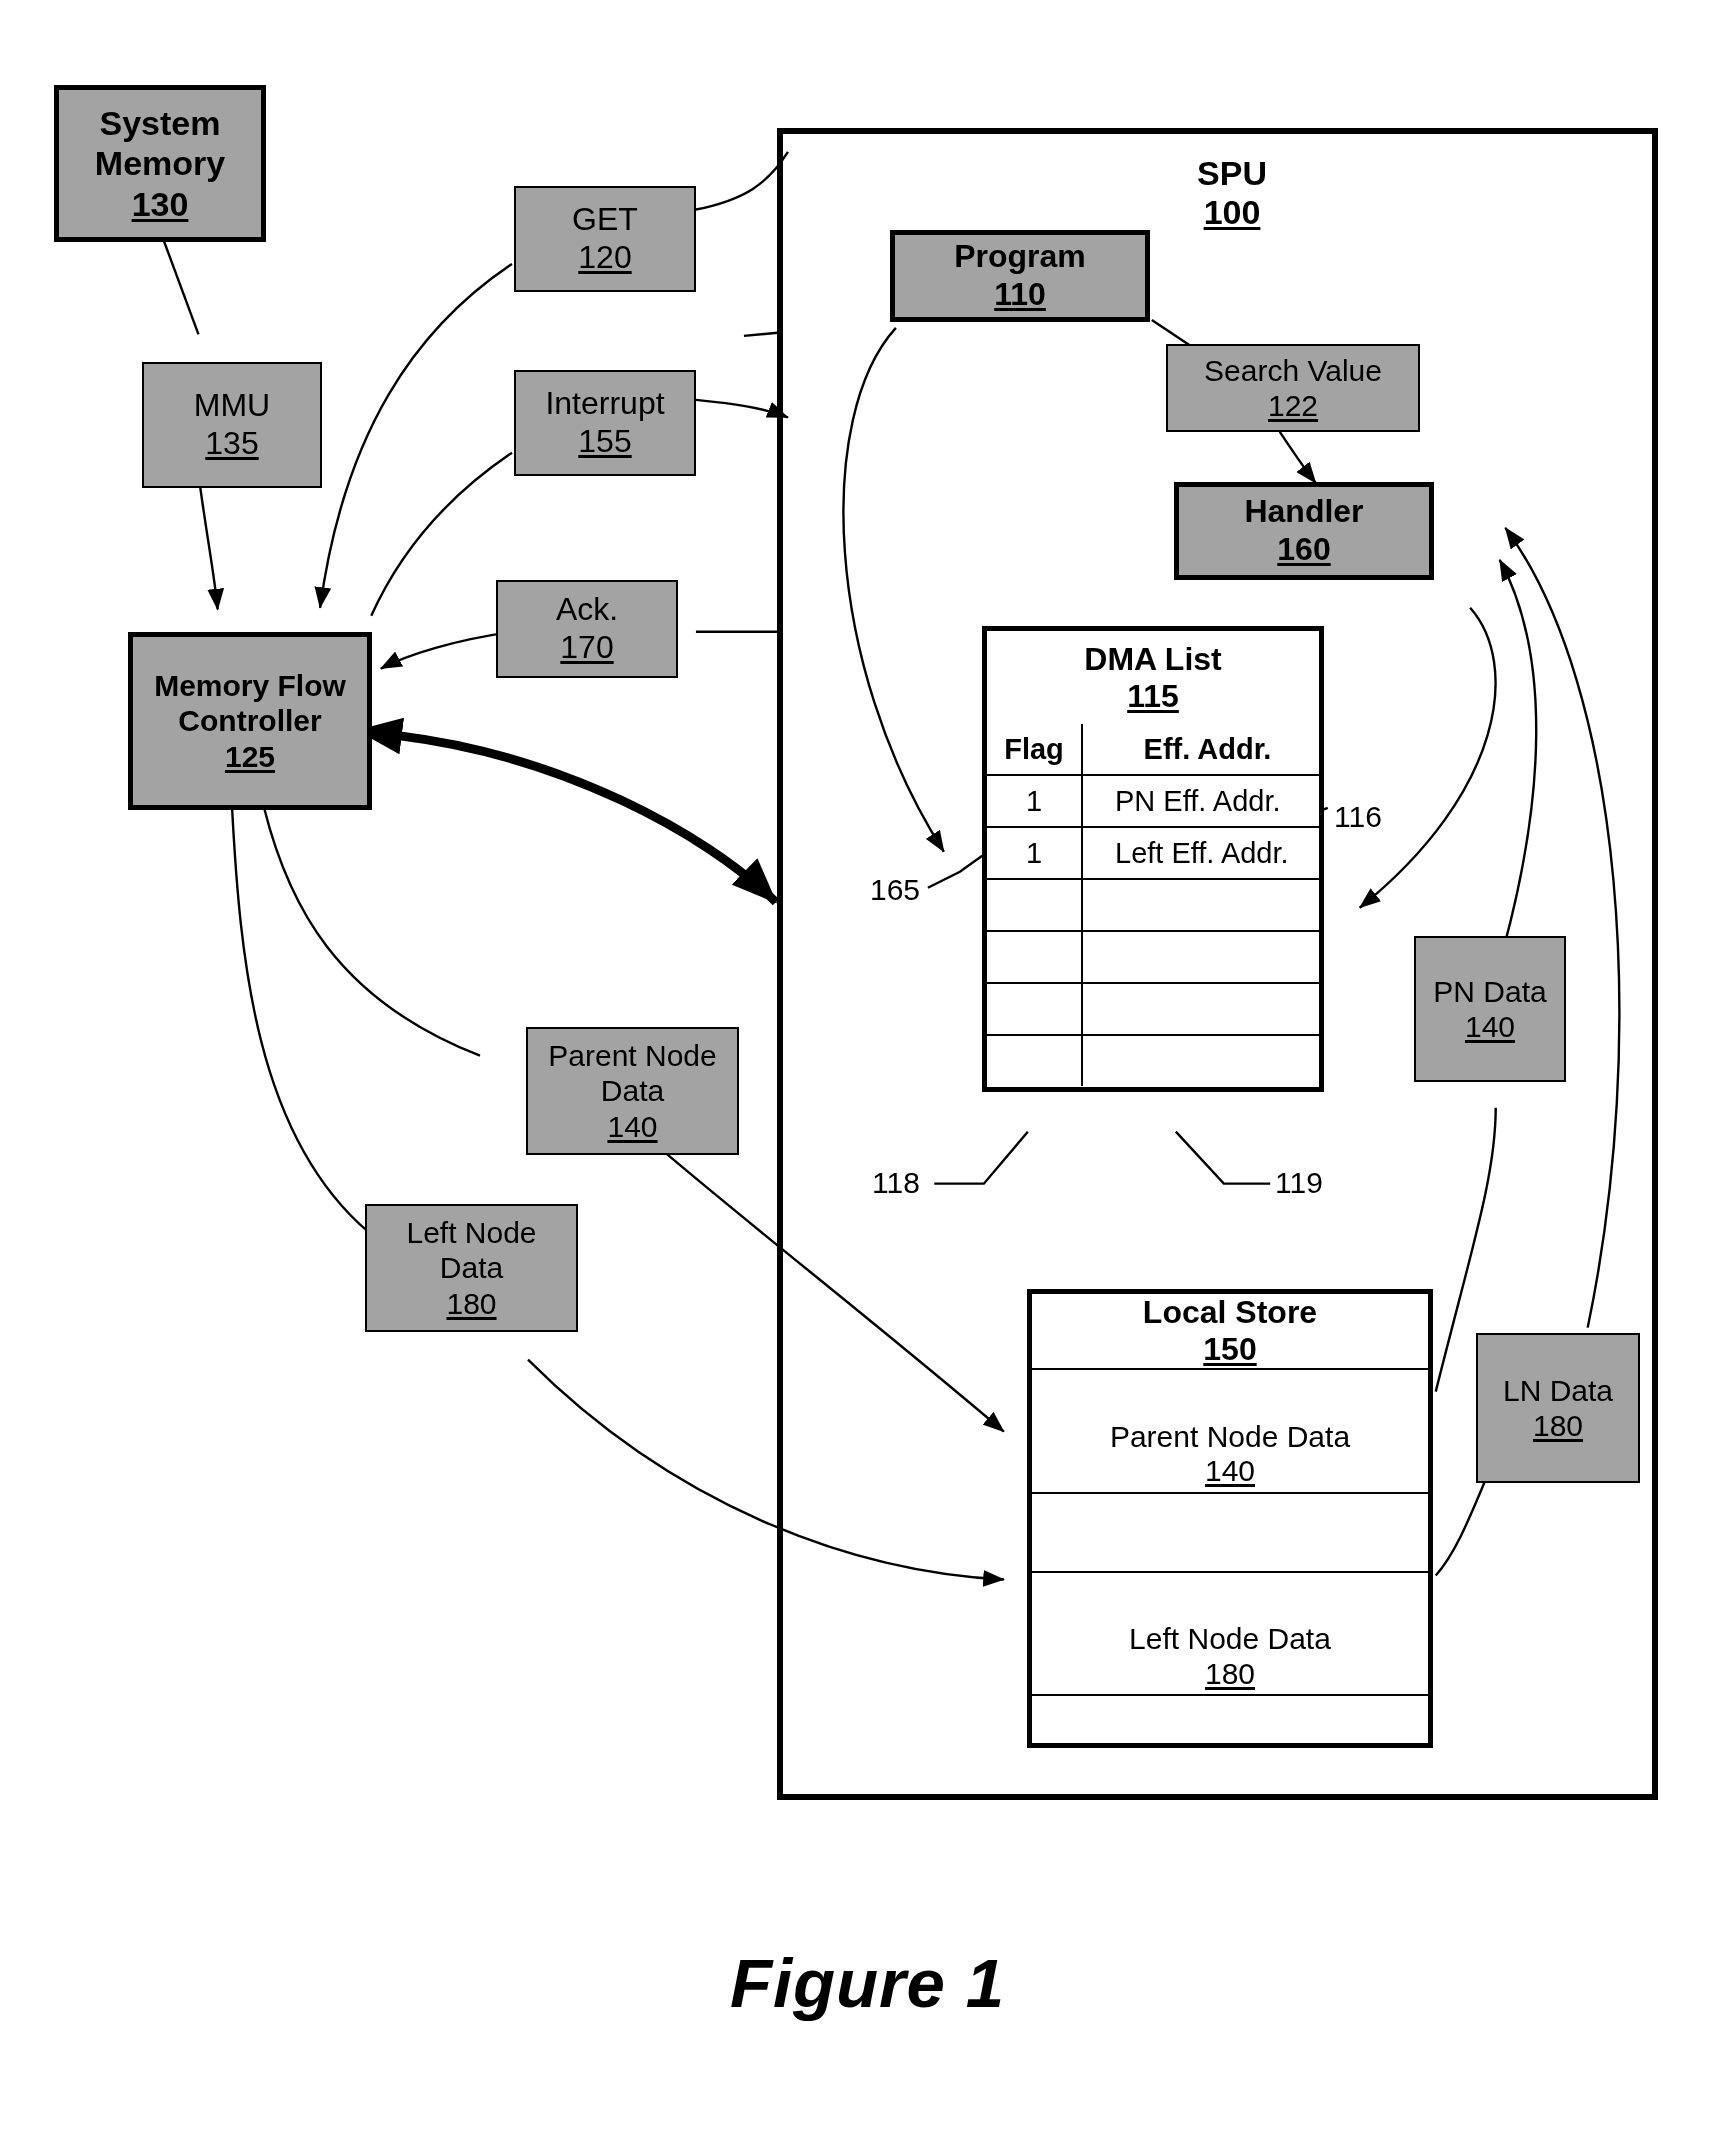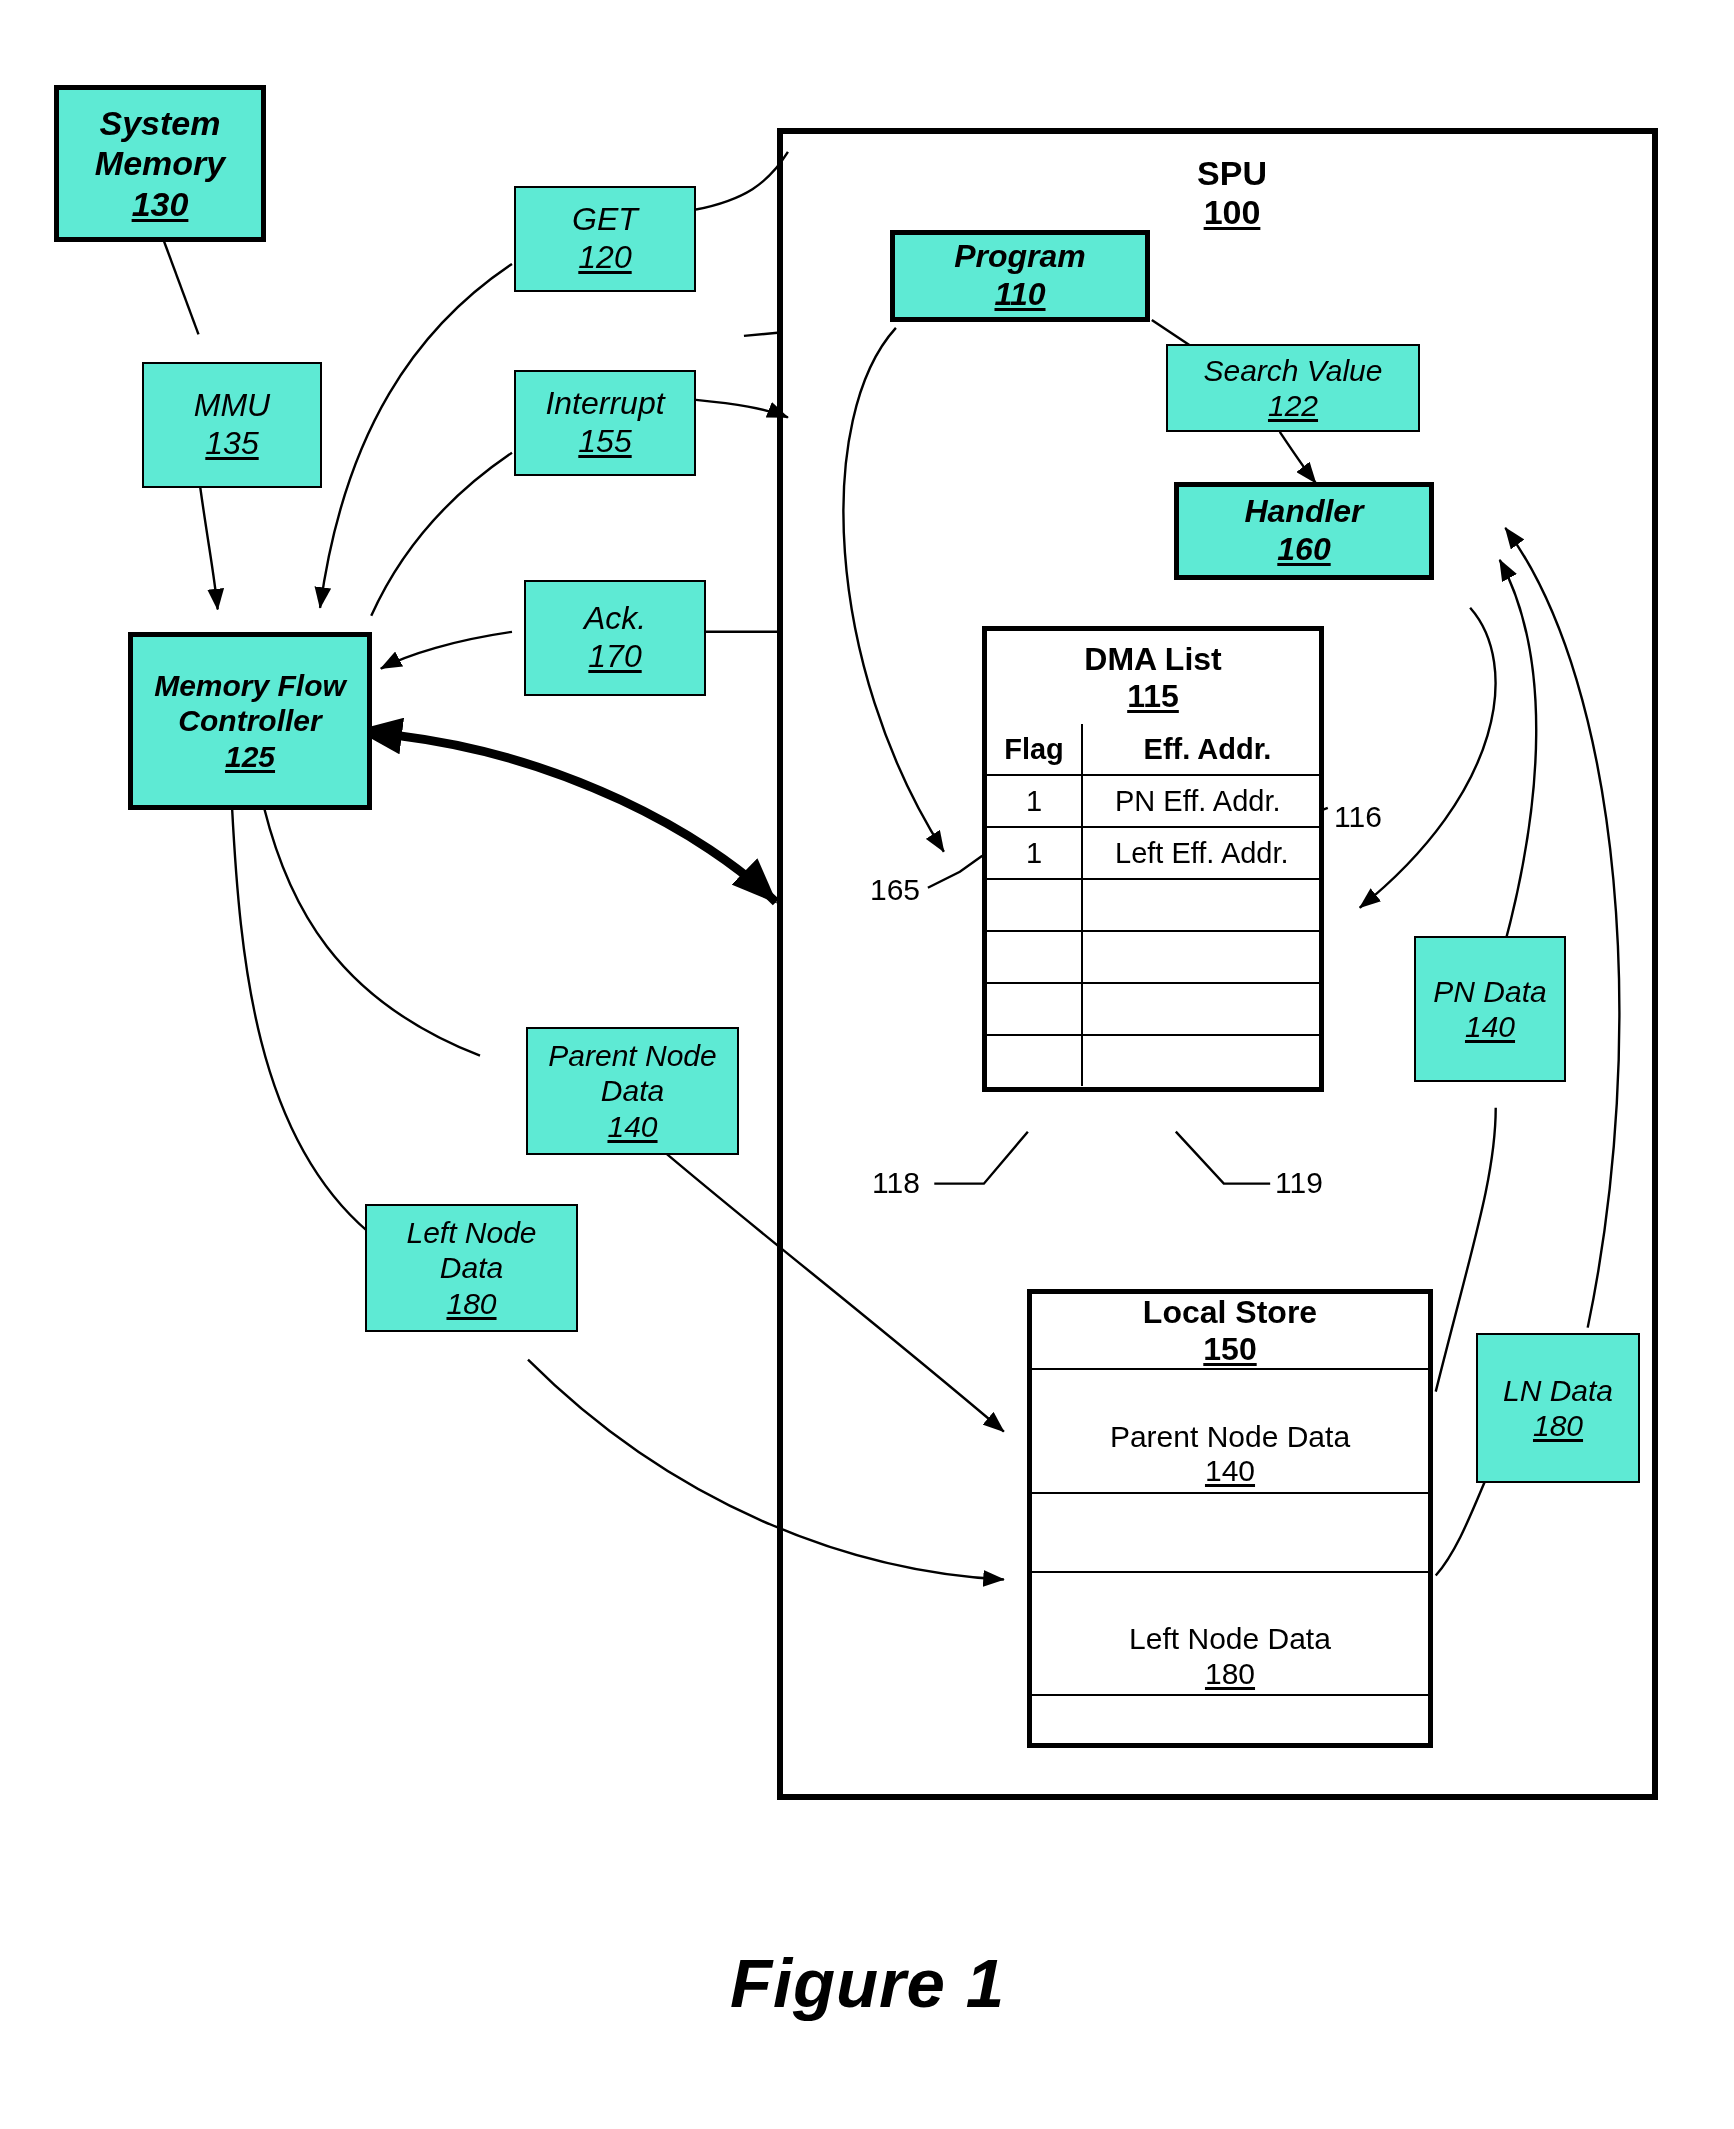--- a/index.html
+++ b/index.html
@@ -18,30 +18,29 @@
   #wires {
     position: absolute;
     left: 0; top: 0;
     width: 1735px;
     height: 2129px;
     pointer-events: none;
   }
   .box {
     position: absolute;
     box-sizing: border-box;
-    background: #5eead4;
+    background: #a3a3a3;
     border: 2.4px solid #000;
     display: flex;
     flex-direction: column;
     align-items: center;
     justify-content: center;
     text-align: center;
     line-height: 1.18;
     z-index: 5;
-    font-style: italic;
   }
   .box.thick { border-width: 5.6px; font-weight: bold; }
   .lbl { display: block; }
   .num {
     display: block;
     text-decoration: underline;
     text-underline-offset: 3.2px;
   }
   .f38 { font-size: 30px; }
   .f40 { font-size: 32px; }
@@ -263,21 +262,21 @@
   <div class="box" style="left:514px;top:186px;width:182px;height:106px;">
     <span class="lbl f40">GET</span>
     <span class="num f40">120</span>
   </div>
 
   <div class="box" style="left:514px;top:370px;width:182px;height:106px;">
     <span class="lbl f40">Interrupt</span>
     <span class="num f40">155</span>
   </div>
 
-  <div class="box" style="left:524px;top:580px;width:182px;height:116px;">
+  <div class="box" style="left:496px;top:580px;width:182px;height:98px;">
     <span class="lbl f40">Ack.</span>
     <span class="num f40">170</span>
   </div>
 
   <div class="box thick" style="left:890px;top:230px;width:260px;height:92px;">
     <span class="lbl f40">Program</span>
     <span class="num f40">110</span>
   </div>
 
   <div class="box" style="left:1166px;top:344px;width:254px;height:88px;">

